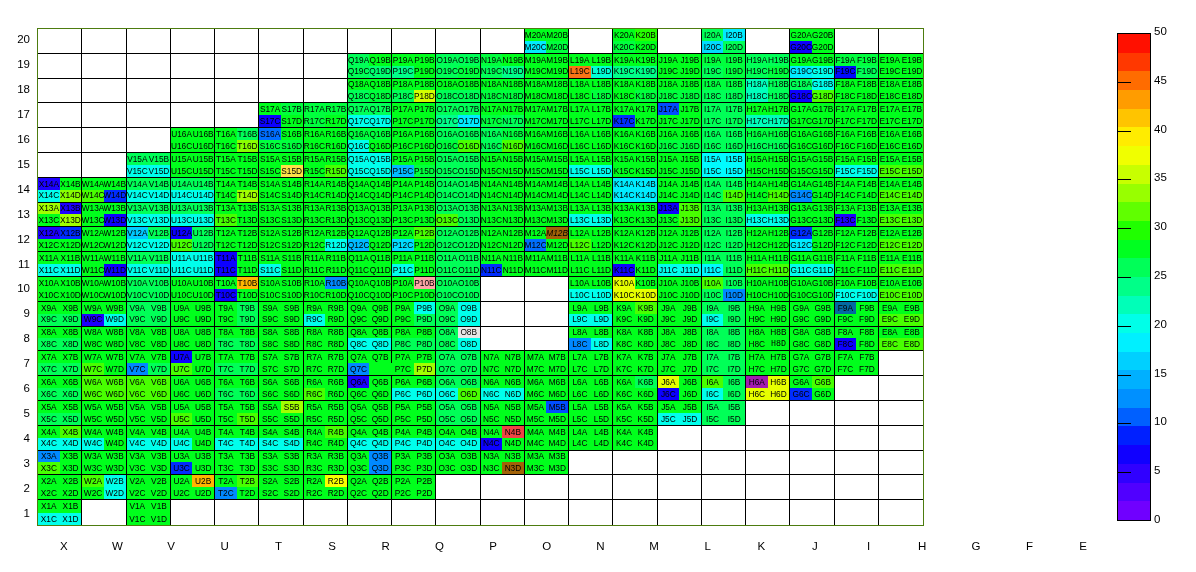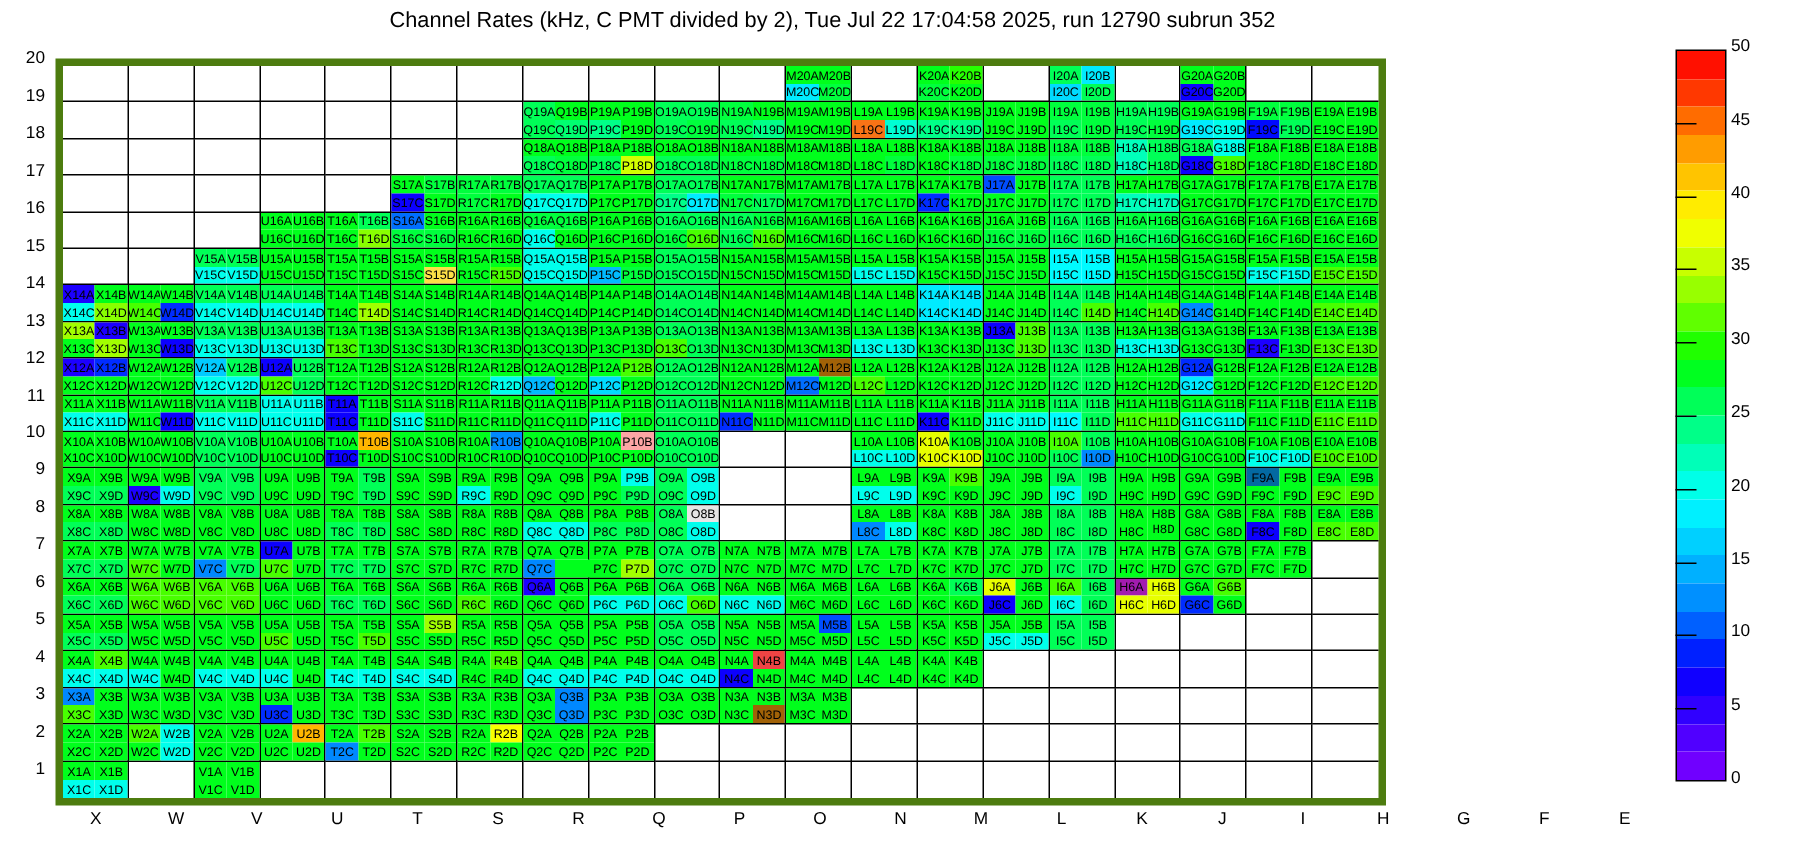--- a/index.html
+++ b/index.html
@@ -7,21 +7,21 @@
   body{width:1196px;height:572px;font-family:"Liberation Sans",sans-serif;color:#000;overflow:hidden;}
   #root{position:relative;width:1196px;height:572px;}
 
   #title{
     position:absolute;left:0;top:6px;width:1110px;text-align:center;
     font-size:14.5px;font-family:"Liberation Sans",sans-serif;color:#000;
     letter-spacing:0px;white-space:nowrap;
   }
 
   
-  #plot{position:absolute;left:37px;top:28px;width:887px;height:498px;border:5px solid #4d7c0f;box-sizing:border-box;margin-top:11px;}
+  #plot{position:absolute;left:37px;top:28px;width:887px;height:498px;border:1px solid #4d7c0f;box-sizing:border-box;}
   #grid{position:absolute;left:0;top:0;width:100%;height:100%;display:grid;
         grid-template-columns:repeat(20,1fr);grid-template-rows:repeat(20,1fr);}
   .gcell{position:relative;border-right:1px solid #000;border-bottom:1px solid #000;box-sizing:border-box;}
   .gcell.lastcol{border-right:none;}
   .gcell.lastrow{border-bottom:none;}
   .quad{position:absolute;width:50%;height:50%;box-sizing:border-box;
         font-size:8.3px;line-height:1;display:flex;align-items:center;justify-content:center;
         font-family:"Liberation Sans",sans-serif;color:#000;white-space:nowrap;overflow:hidden;}
   .qA{left:0;top:0}.qB{left:50%;top:0}.qC{left:0;top:50%}.qD{left:50%;top:50%}
   .ylabw{position:absolute;left:0px;width:30px;text-align:right;font-size:11.5px;color:#000;}
@@ -31,21 +31,20 @@
   #cbar{position:absolute;left:1117px;top:33px;width:34px;height:488px;border:1px solid #000;box-sizing:border-box;overflow:hidden;}
   #cbar div{width:100%;}
   .ctick{position:absolute;left:1117px;width:14px;height:1px;background:#000;}
   .clab{position:absolute;left:1154px;font-size:11.5px;color:#000;}
 </style>
 </head>
 <body>
 
 <div id="root">
 
-  <div id="title">Channel Rates (kHz, C PMT divided by 2), Tue Jul 22 17:04:58 2025, run 12790 subrun 352</div>
 
   <div id="plot">
     <div id="grid">
         <div class="gcell"></div>
         <div class="gcell"></div>
         <div class="gcell"></div>
         <div class="gcell"></div>
         <div class="gcell"></div>
         <div class="gcell"></div>
         <div class="gcell"></div>
@@ -863,21 +862,21 @@
           <div class="quad qD" title="O12D : 26 kHz" style="background: rgb(0, 255, 87);">O12D</div>
         </div>
         <div class="gcell">
           <div class="quad qA" title="N12A : 28 kHz" style="background: rgb(0, 255, 28);">N12A</div>
           <div class="quad qB" title="N12B : 28 kHz" style="background: rgb(0, 255, 28);">N12B</div>
           <div class="quad qC" title="N12C : 28 kHz" style="background: rgb(0, 255, 28);">N12C</div>
           <div class="quad qD" title="N12D : 28 kHz" style="background: rgb(0, 255, 28);">N12D</div>
         </div>
         <div class="gcell">
           <div class="quad qA" title="M12A : 28 kHz" style="background: rgb(0, 255, 28);">M12A</div>
-          <div class="quad qB" title="M12B : 28 kHz" style="background: #a16207;">M12B</div>
+          <div class="quad qB" title="M12B : 28 kHz" style="background: #a16207; font-style: italic;">M12B</div>
           <div class="quad qC" title="M12C : 11 kHz" style="background: rgb(0, 110, 255);">M12C</div>
           <div class="quad qD" title="M12D : 28 kHz" style="background: rgb(0, 255, 28);">M12D</div>
         </div>
         <div class="gcell">
           <div class="quad qA" title="L12A : 28 kHz" style="background: rgb(0, 255, 28);">L12A</div>
           <div class="quad qB" title="L12B : 28 kHz" style="background: rgb(0, 255, 28);">L12B</div>
           <div class="quad qC" title="L12C : 31 kHz" style="background: rgb(72, 255, 0);">L12C</div>
           <div class="quad qD" title="L12D : 28 kHz" style="background: rgb(0, 255, 28);">L12D</div>
         </div>
         <div class="gcell">

